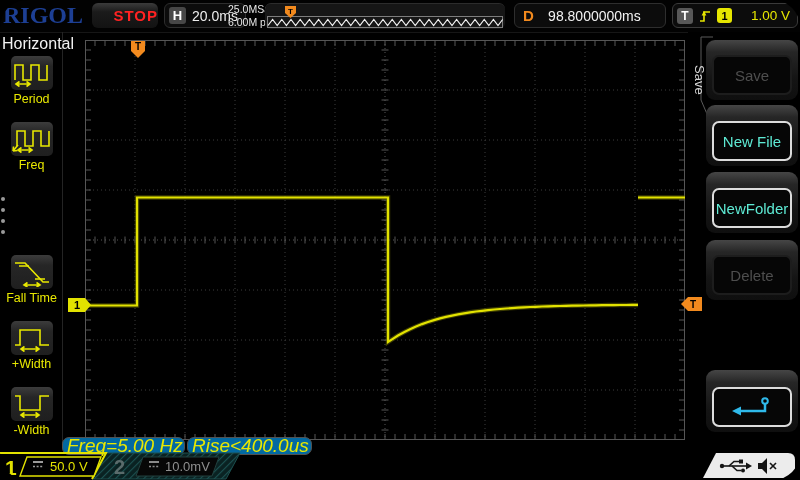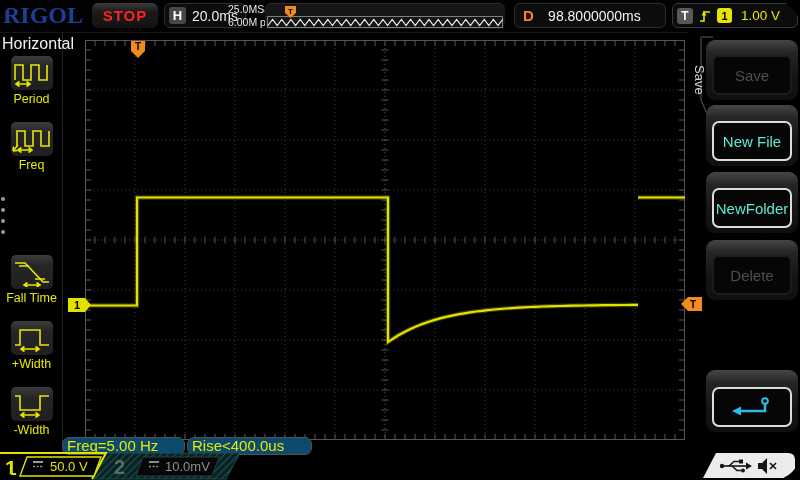--- a/index.html
+++ b/index.html
@@ -3,41 +3,41 @@
 <meta charset="utf-8">
 <style>
   html,body{margin:0;padding:0;background:#000;}
   .scope{position:relative;width:800px;height:480px;background:#000;overflow:hidden;
          font-family:"Liberation Sans",sans-serif;border-radius:27px;-webkit-font-smoothing:antialiased;}
   
   .topbar{position:absolute;left:0;top:0;width:800px;height:32px;background:#020202;border-bottom:1px solid #161616;}
   .logo{position:absolute;left:3px;top:2px;font-family:"Liberation Serif",serif;font-weight:bold;
         font-size:24px;letter-spacing:0px;color:#1d3f94;}
   .stopbox{position:absolute;left:92px;top:3px;width:66px;height:25px;border-radius:6px;
-        background:linear-gradient(180deg,#3b3b3b,#1b1b1b 35%,#131313);display:flex;align-items:center;justify-content:center;}
+        background:linear-gradient(180deg,#3b3b3b,#1b1b1b 35%,#131313);display:flex;align-items:center;justify-content:flex-end;}
   .stopbox span{color:#ff2222;font-weight:bold;font-size:15px;letter-spacing:1px;}
   .hbox{position:absolute;left:164px;top:3px;width:82px;height:25px;background:#0c0c0c;border:1px solid #2e2e2e;
         border-radius:6px;display:flex;align-items:center;gap:6px;padding-left:4px;box-sizing:border-box;}
   .hbadge{background:#474747;color:#fff;font-weight:bold;font-size:13px;width:17px;height:17px;border-radius:3px;
         display:flex;align-items:center;justify-content:center;}
   .hval{color:#ededed;font-size:14px;}
   .srate{position:absolute;left:228px;top:3px;width:58px;color:#e8e8e8;font-size:10.5px;line-height:12.5px;}
   .preview{position:absolute;left:265px;top:3px;width:240px;height:25px;background:#161616;border-radius:6px;
         border-top:1px solid #2c2c2c;}
   .dbox{position:absolute;left:514px;top:3px;width:152px;height:25px;background:#0c0c0c;border:1px solid #2e2e2e;
         border-radius:6px;display:flex;align-items:center;box-sizing:border-box;padding-left:8px;}
   .dbadge{color:#f28a1e;font-weight:bold;font-size:15px;}
   .dval{color:#f2f2f2;font-size:14px;margin:0 auto;padding-right:10px;}
   .tbox{position:absolute;left:672px;top:3px;width:126px;height:25px;background:#0c0c0c;border:1px solid #3a3a3a;
         border-radius:6px;display:flex;align-items:center;gap:5px;box-sizing:border-box;padding-left:4px;}
   .tbadge{background:#585858;color:#fff;font-weight:bold;font-size:12px;width:16px;height:16px;border-radius:3px;
         display:flex;align-items:center;justify-content:center;}
   .chbadge{background:#e6e600;color:#000;font-weight:bold;font-size:11px;width:15px;height:15px;border-radius:3px;
         display:flex;align-items:center;justify-content:center;}
-  .tval{color:#e6e600;font-size:13.5px;margin-left:4px;}
+  .tval{color:#e6e600;font-size:13.5px;margin-left:14px;}
   
   .leftmenu{position:absolute;left:0;top:32px;width:63px;height:416px;border-right:1px solid #242424;box-sizing:border-box;}
   .lm-title{color:#f2f2f2;font-size:16px;padding:3px 0 0 2px;}
   .lm-item{position:absolute;left:0;width:63px;text-align:center;}
   .lm-btn{margin:0 auto;width:42px;height:34px;background:linear-gradient(180deg,#3c3c3c,#262626 30%,#1f1f1f);
         border-radius:5px;display:flex;align-items:center;justify-content:center;}
   .lm-label{color:#e8e800;font-size:12.5px;margin-top:2px;}
   .dots{position:absolute;left:1px;top:165px;}
   .dots div{width:4px;height:4px;border-radius:50%;background:#9a9a9a;margin-bottom:7px;}
   
@@ -47,22 +47,22 @@
   .rm-tab{position:absolute;left:2px;top:10px;width:18px;height:76px;color:#d6d6d6;font-size:13px;
         writing-mode:vertical-rl;display:flex;align-items:center;justify-content:center;}
   .rm-edge{position:absolute;left:10px;top:4px;}
   .rm-btn{position:absolute;left:18px;width:92px;border-radius:9px;
         background:linear-gradient(180deg,#464646,#262626 20%,#141414 65%,#0f0f0f);}
   .rm-inner{position:absolute;left:6px;right:6px;bottom:5px;height:36px;border-radius:7px;background:#060606;
         display:flex;align-items:center;justify-content:center;font-size:15px;}
   .rm-inner.on{border:2px solid #dcdcdc;color:#5eead4;text-align:center;}
   .rm-inner.off{border:2px solid #1d1d1d;color:#4e4e4e;}
   
-  .meas{position:absolute;top:437px;height:18px;background:#0c4a6e;border:1px solid #515151;border-radius:7px;
-        box-sizing:border-box;color:#e8e800;font-size:15px;line-height:15px;padding-left:4px;z-index:4;}
+  .meas{position:absolute;top:437px;height:18px;background:#0369a1;border:1px solid #515151;border-radius:7px;
+        box-sizing:border-box;color:#e8e800;font-size:19px;line-height:15px;padding-left:4px;z-index:4;font-style:italic;}
   
   .bottombar{position:absolute;left:0;top:452px;z-index:4;}
   svg text{font-family:"Liberation Sans",sans-serif;}
 </style>
 </head>
 <body>
 
 <div class="scope">
 
   <div class="topbar">

